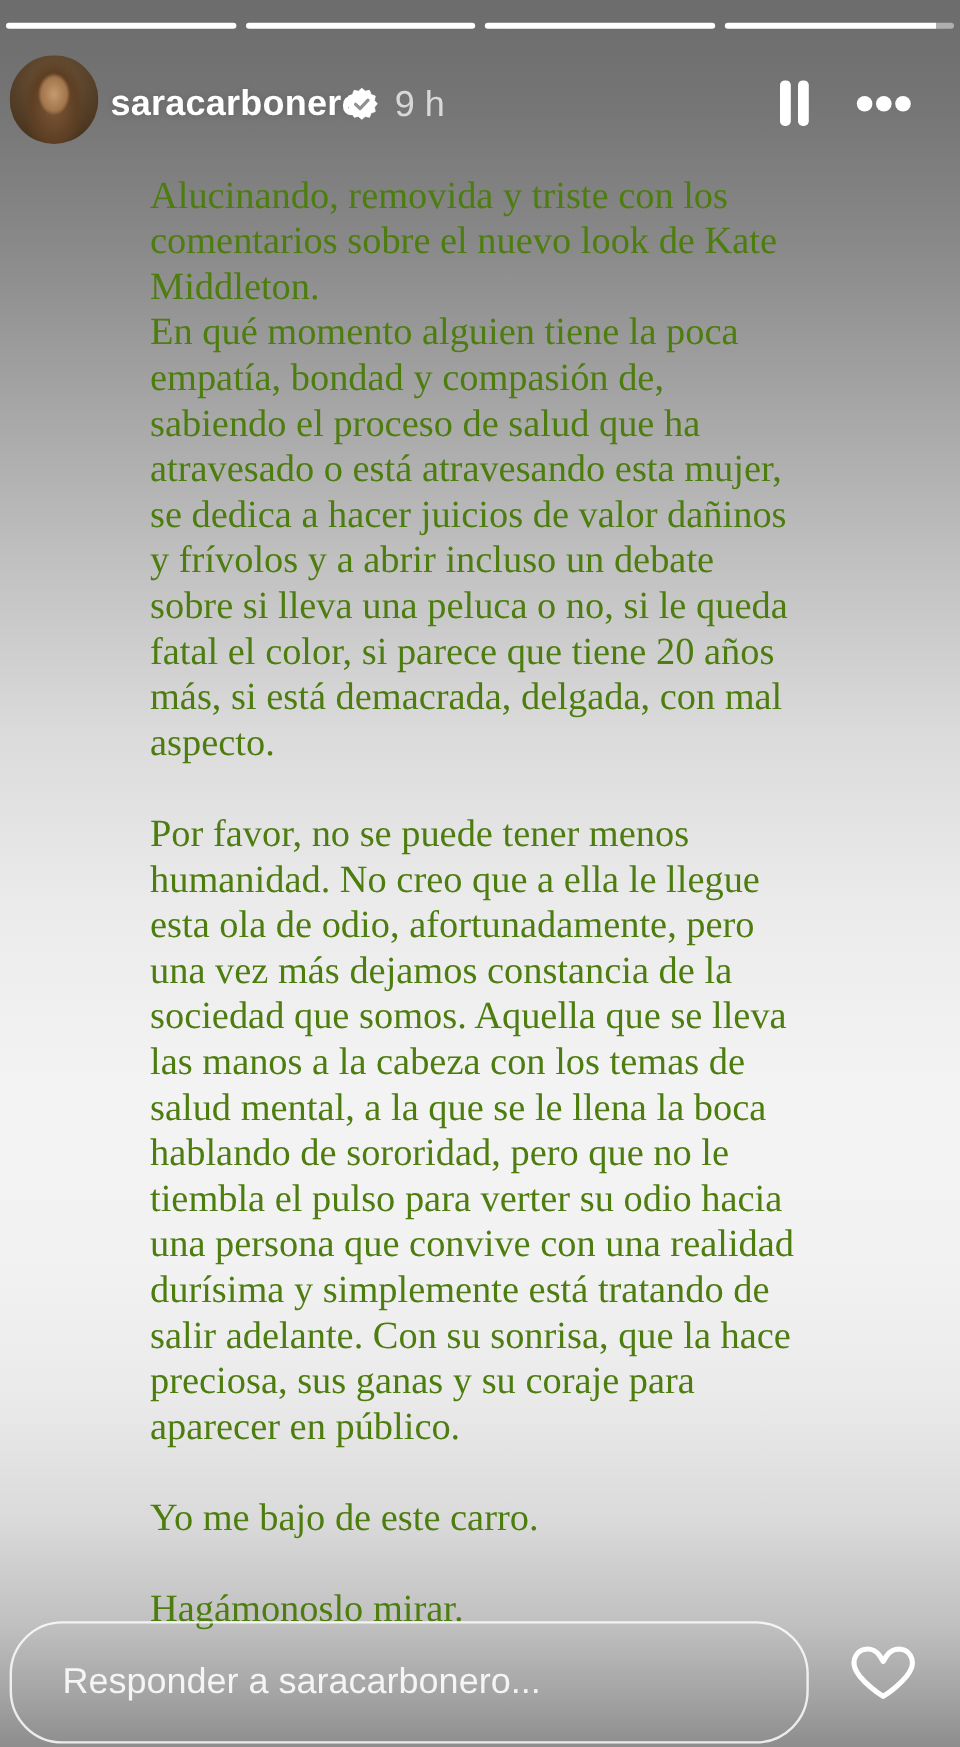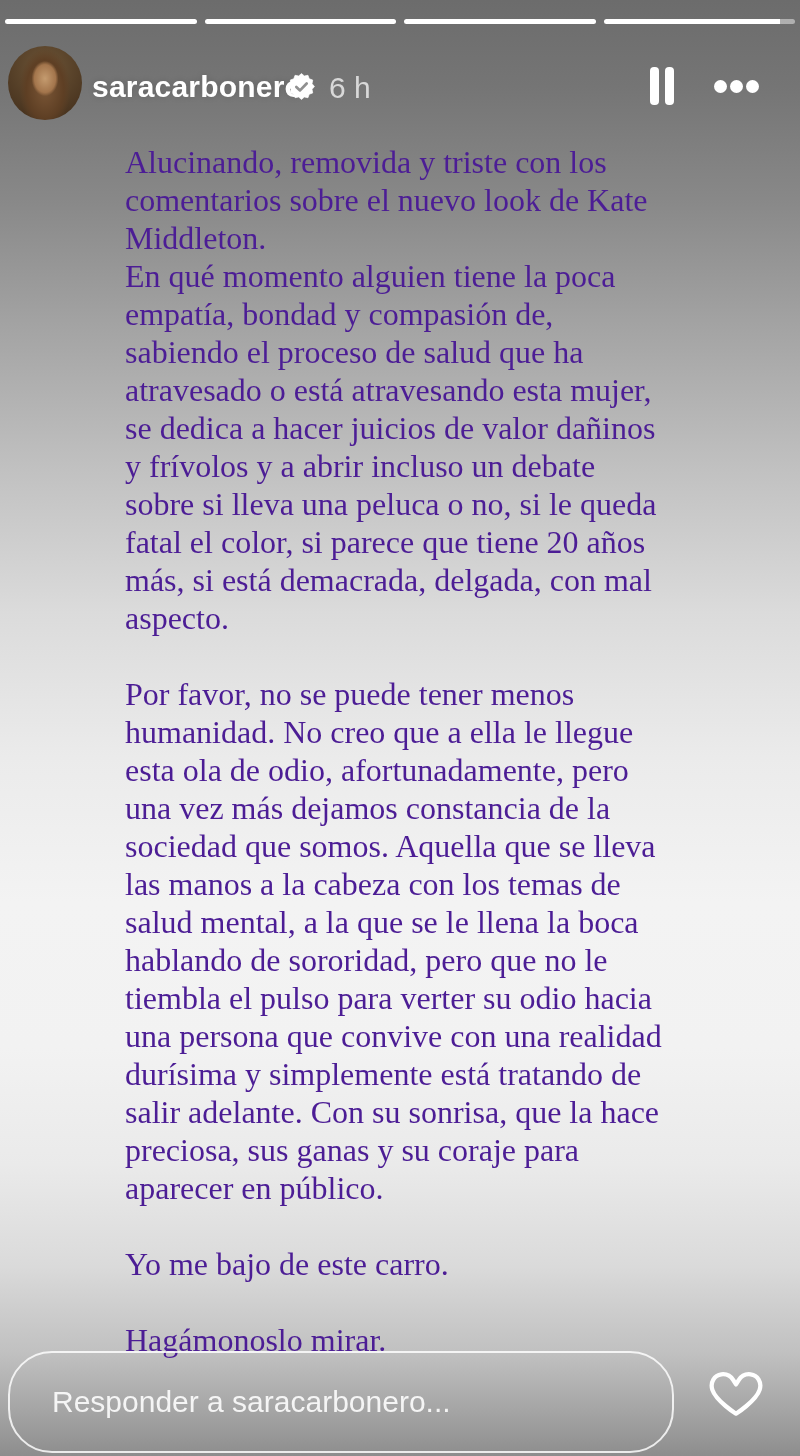--- a/index.html
+++ b/index.html
@@ -42,21 +42,21 @@
     display:flex;align-items:center;justify-content:center;gap:6px;background:none;border:none;padding:0;cursor:pointer;}
   .pause-bar{width:9px;height:38px;background:#ffffff;border-radius:4px;}
   .more-btn{position:absolute;left:710px;top:68px;width:52px;height:36px;
     display:flex;align-items:center;justify-content:center;gap:3px;background:none;border:none;padding:0;cursor:pointer;}
   .dot{width:13px;height:13px;border-radius:50%;background:#ffffff;}
 
   
   .story-text{
     position:absolute;left:125px;top:143px;width:600px;
     font-family:"Liberation Serif","DejaVu Serif",serif;
-    font-size:32px;line-height:38px;color:#4c1d95;
+    font-size:32px;line-height:38px;color:#4d7c0f;
     white-space:pre-line;
   }
 
   
   .reply-pill{
     position:absolute;left:8px;top:1351px;width:666px;height:102px;
     border:2px solid rgba(255,255,255,0.82);border-radius:44px;
     box-sizing:border-box;background:transparent;display:flex;align-items:center;
   }
   .reply-input{
@@ -87,21 +87,21 @@
 
   <div class="username">saracarbonero</div>
 
   <span class="verified">
     <svg width="27" height="27" viewBox="0 0 24 24">
       <polygon fill="#ffffff" stroke="#ffffff" stroke-width="0.6" stroke-linejoin="round" points="23.5,12 21.37,14.51 21.96,17.75 18.86,18.86 17.75,21.96 14.51,21.37 12,23.5 9.49,21.37 6.25,21.96 5.14,18.86 2.04,17.75 2.63,14.51 0.5,12 2.63,9.49 2.04,6.25 5.14,5.14 6.25,2.04 9.49,2.63 12,0.5 14.51,2.63 17.75,2.04 18.86,5.14 21.96,6.25 21.37,9.49"></polygon>
       <polyline fill="none" stroke="#909090" stroke-width="2.4" stroke-linecap="round" stroke-linejoin="round" points="7.4,12.4 10.7,15.5 16.6,9.3"></polyline>
     </svg>
   </span>
 
-  <div class="timestamp">6 h</div>
+  <div class="timestamp">9 h</div>
 
   <button class="pause-btn">
     <span class="pause-bar"></span>
     <span class="pause-bar"></span>
   </button>
 
   <button class="more-btn">
     <span class="dot"></span>
     <span class="dot"></span>
     <span class="dot"></span>

